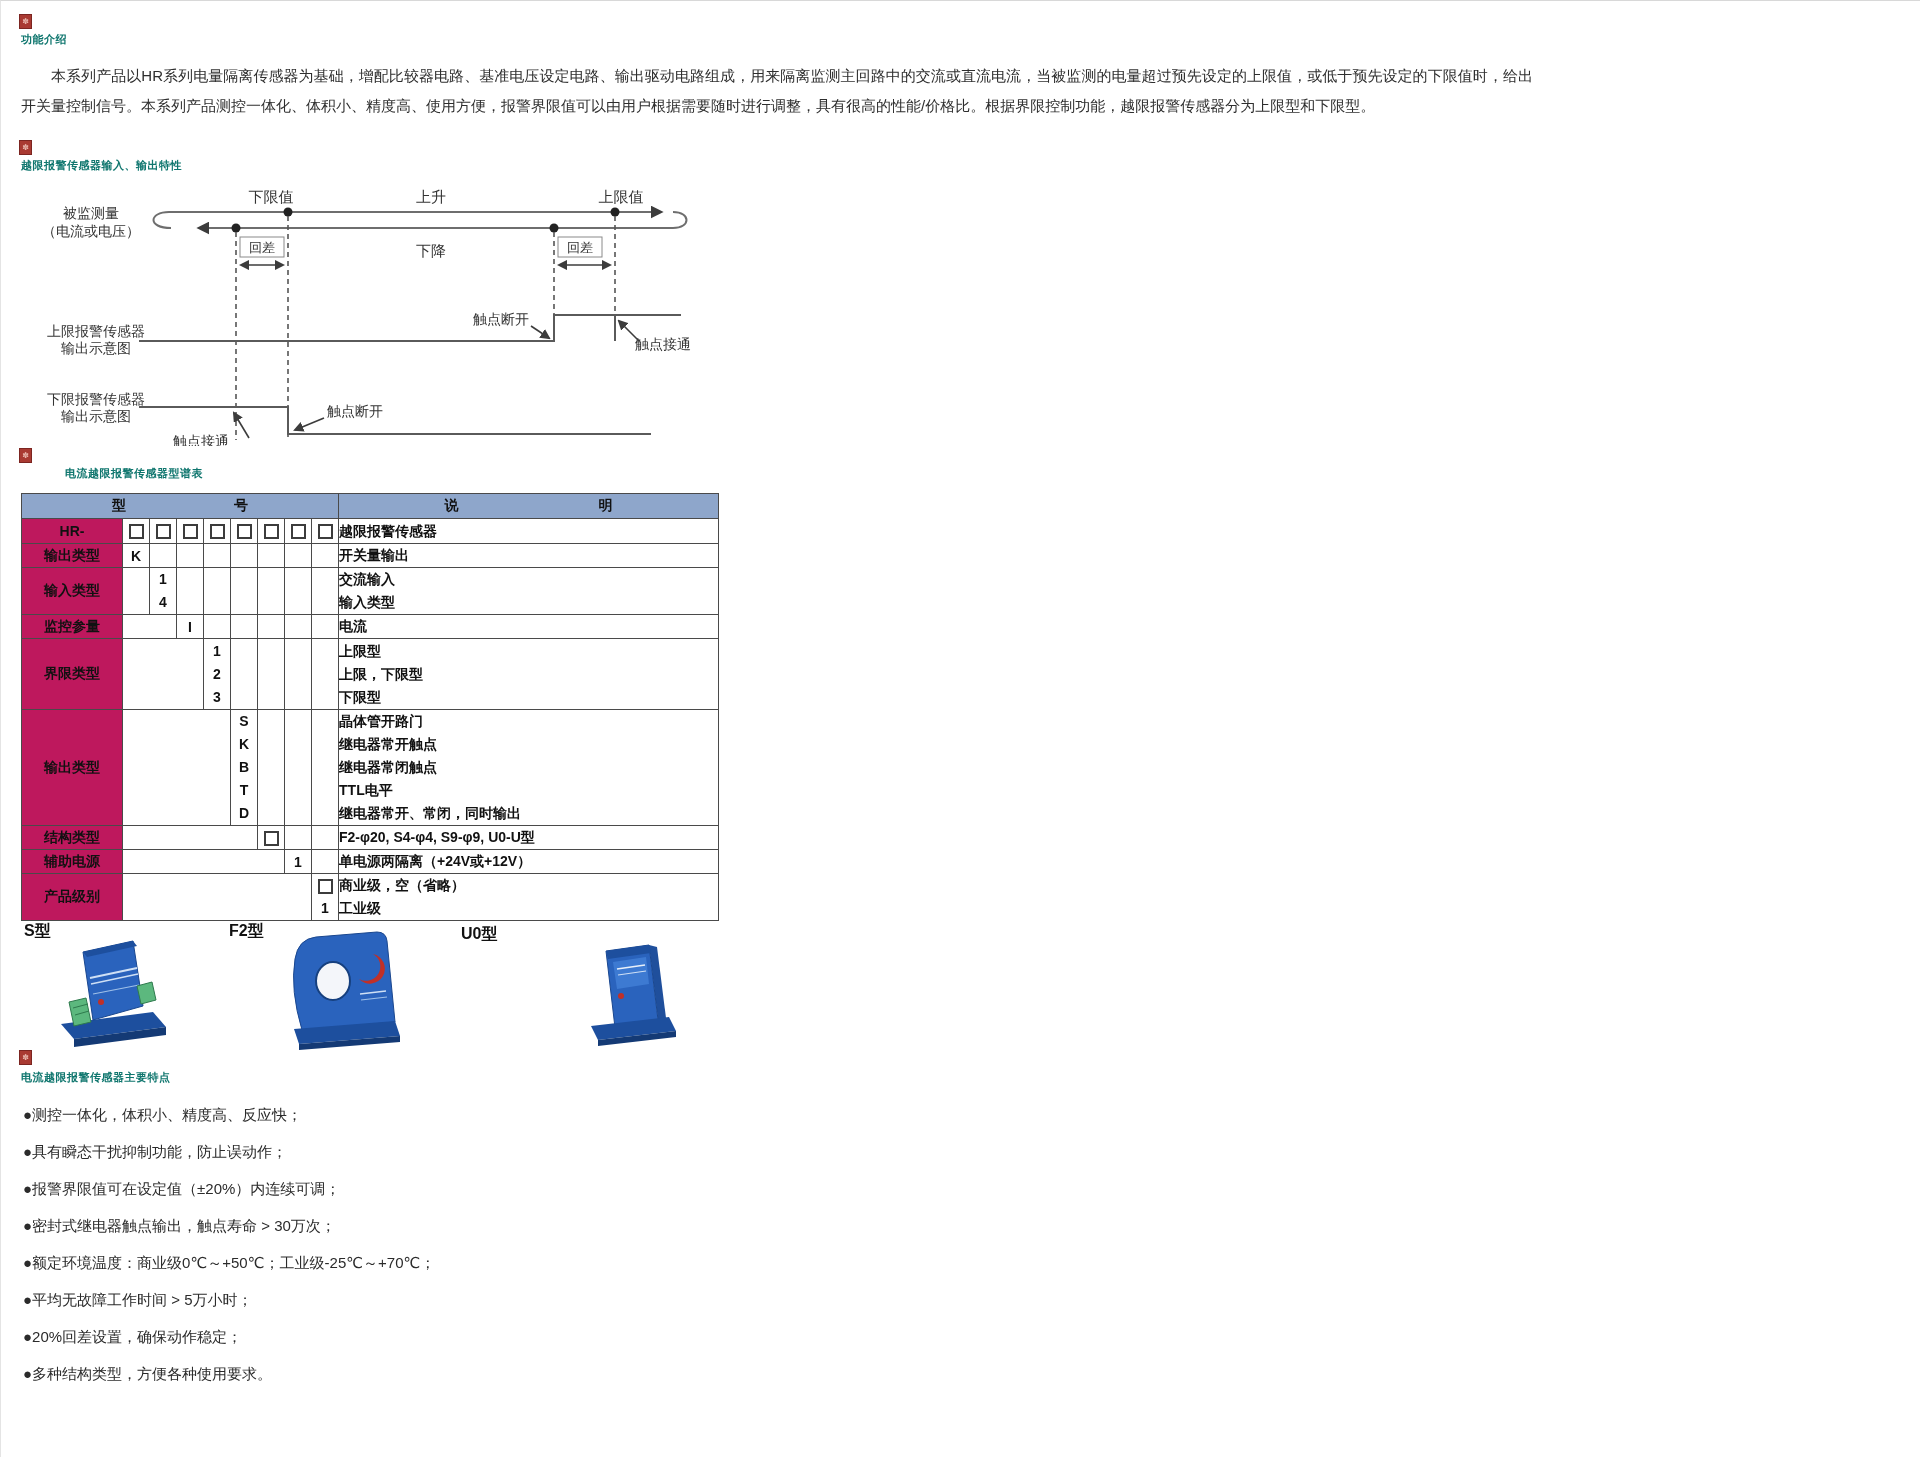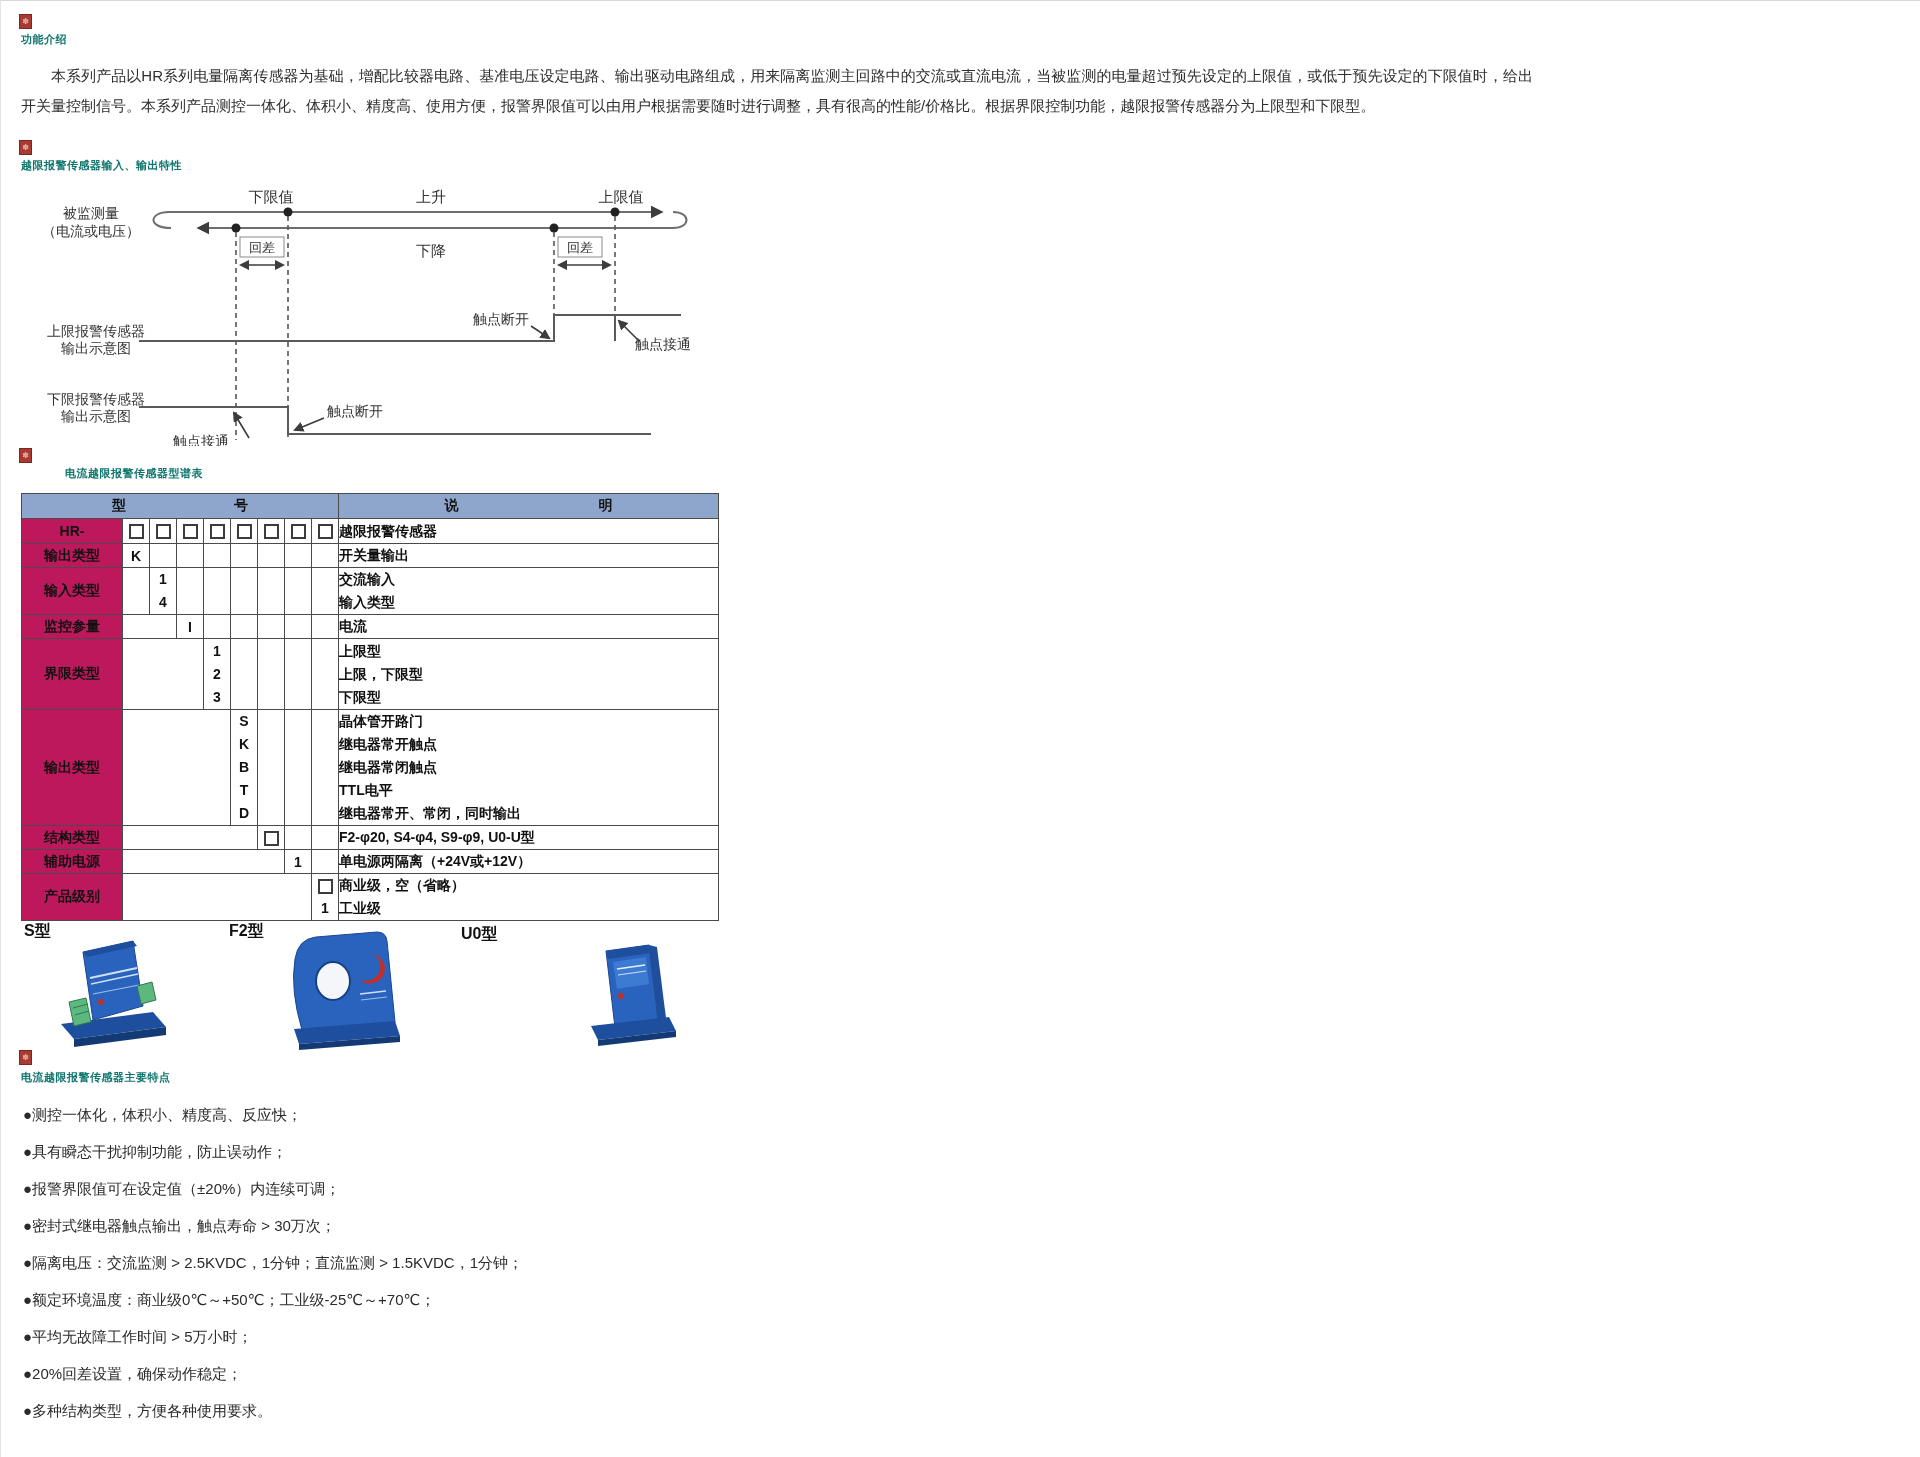--- a/index.html
+++ b/index.html
@@ -314,20 +314,19 @@
   </div>
 
   <span class="sec-icon abs" style="left:18px;top:1049px;">✽</span>
   <h2 class="sec-title abs" style="left:20px;top:1069px;">电流越限报警传感器主要特点</h2>
 
   <ul class="features abs" style="left:22px;top:1096px;">
     <li>●测控一体化，体积小、精度高、反应快；</li>
     <li>●具有瞬态干扰抑制功能，防止误动作；</li>
     <li>●报警界限值可在设定值（±20%）内连续可调；</li>
     <li>●密封式继电器触点输出，触点寿命 &gt; 30万次；</li>
-    <li>●隔离电压：交流监测 &gt; 2.5KVDC，1分钟；直流监测 &gt; 1.5KVDC，1分钟；</li>
     <li>●额定环境温度：商业级0℃～+50℃；工业级-25℃～+70℃；</li>
     <li>●平均无故障工作时间 &gt; 5万小时；</li>
     <li>●20%回差设置，确保动作稳定；</li>
     <li>●多种结构类型，方便各种使用要求。</li>
   </ul>
 
 </div>
 
 </body></html>

